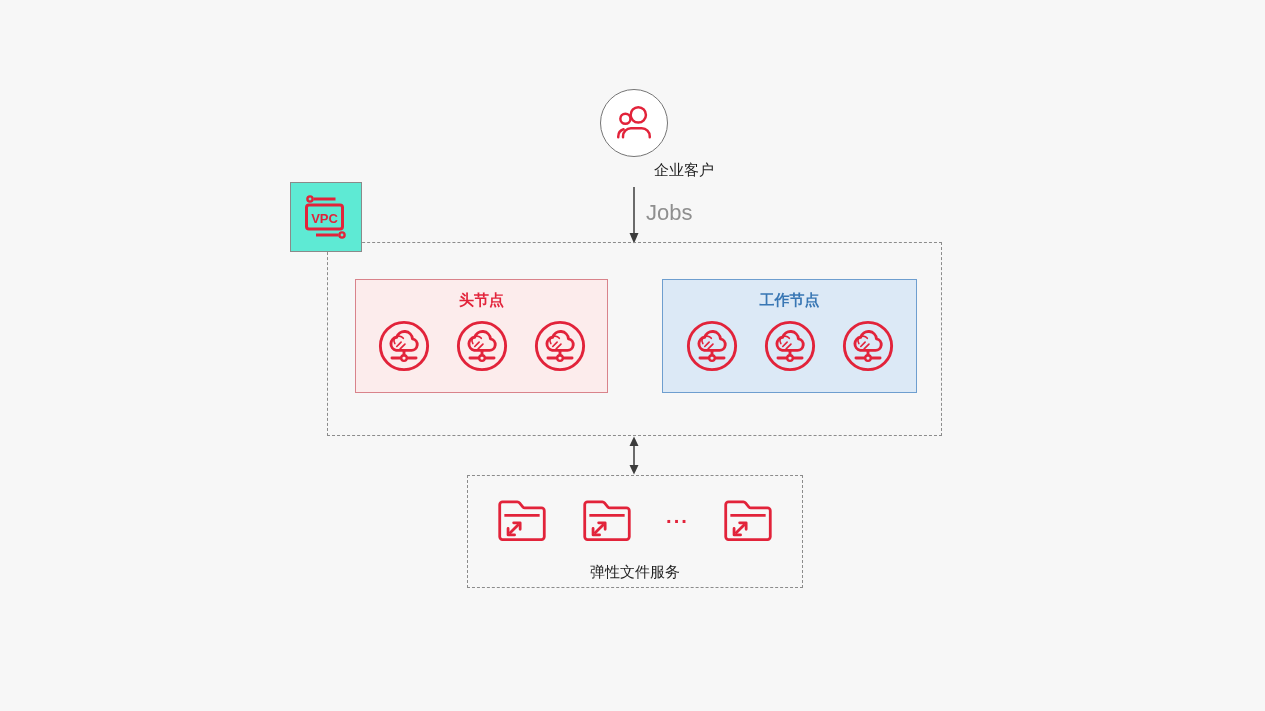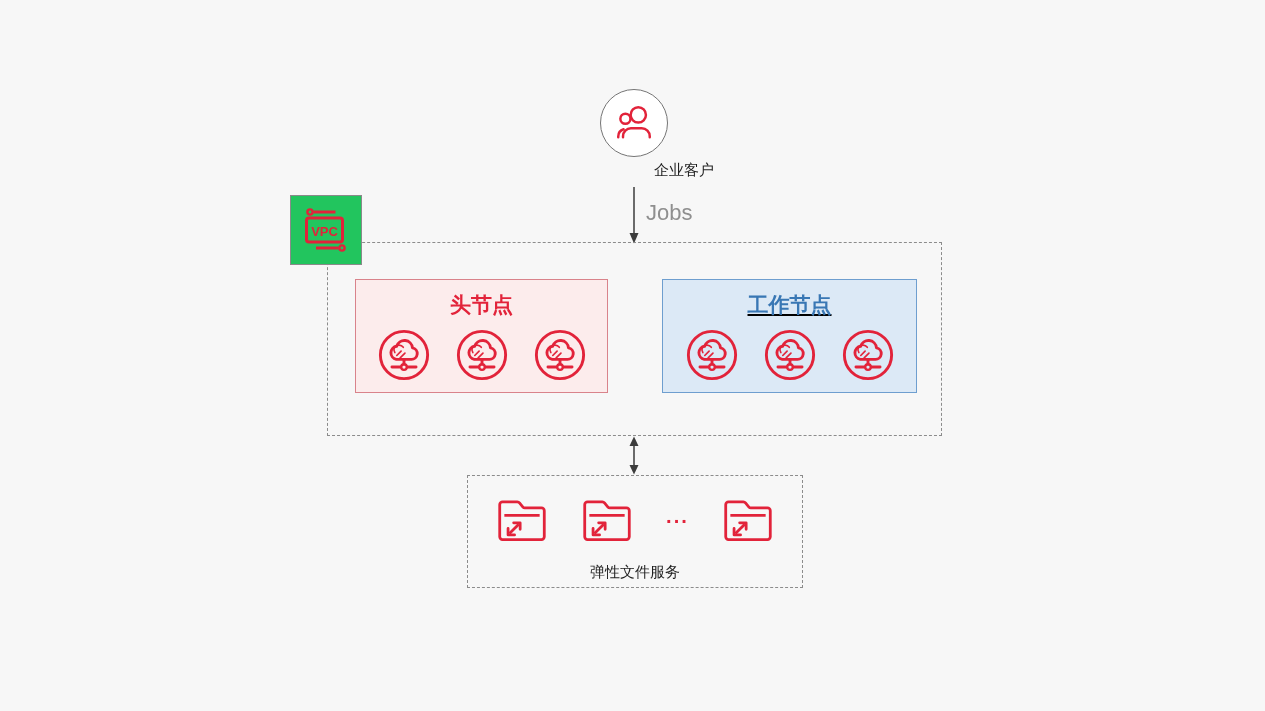--- a/index.html
+++ b/index.html
@@ -45,23 +45,23 @@
     border: 1px dashed #8c8c8c;
   }
   .cluster-label {
     left: 625px; top: 403px; width: 300px;
     text-align: right;
     font-size: 15px; color: #1f1f1f;
   }
 
   
   .vpc-box {
-    left: 290px; top: 195px;
+    left: 290px; top: 182px;
     width: 70px; height: 68px;
-    background: #22c55e;
+    background: #5eead4;
     border: 1px solid #8a8a8a;
     display: flex; align-items: center; justify-content: center;
     z-index: 2;
   }
 
   
   .node-group {
     width: 251px; height: 112px;
     padding-top: 0;
     display: flex; flex-direction: column; align-items: center;
@@ -69,25 +69,24 @@
   .node-group.head {
     left: 355px; top: 279px;
     background: #fcecec;
     border: 1px solid #d9838b;
   }
   .node-group.worker {
     left: 662px; top: 279px;
     width: 253px;
     background: #dce9f6;
     border: 1px solid #6e9ecf;
-    text-decoration: underline;
   }
   .group-title {
     margin-top: 11px;
-    font-size: 21px; font-weight: bold;
+    font-size: 15px; font-weight: bold;
   }
   .node-group.head .group-title { color: #e2233a; }
   .node-group.worker .group-title { color: #3977b4; }
   .node-row {
     margin-top: 9px;
     display: flex; gap: 24px; align-items: center; justify-content: center;
   }
 
   
   .sync-arrow { left: 627px; top: 436px; }

